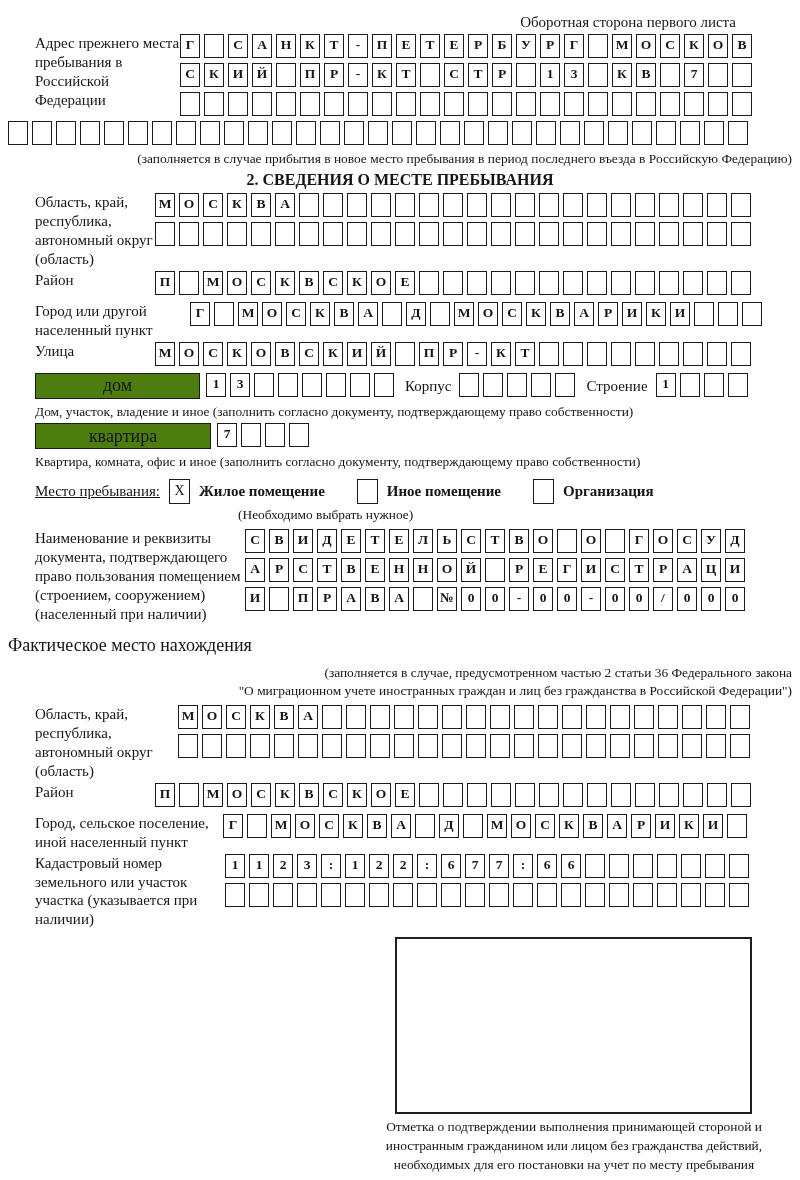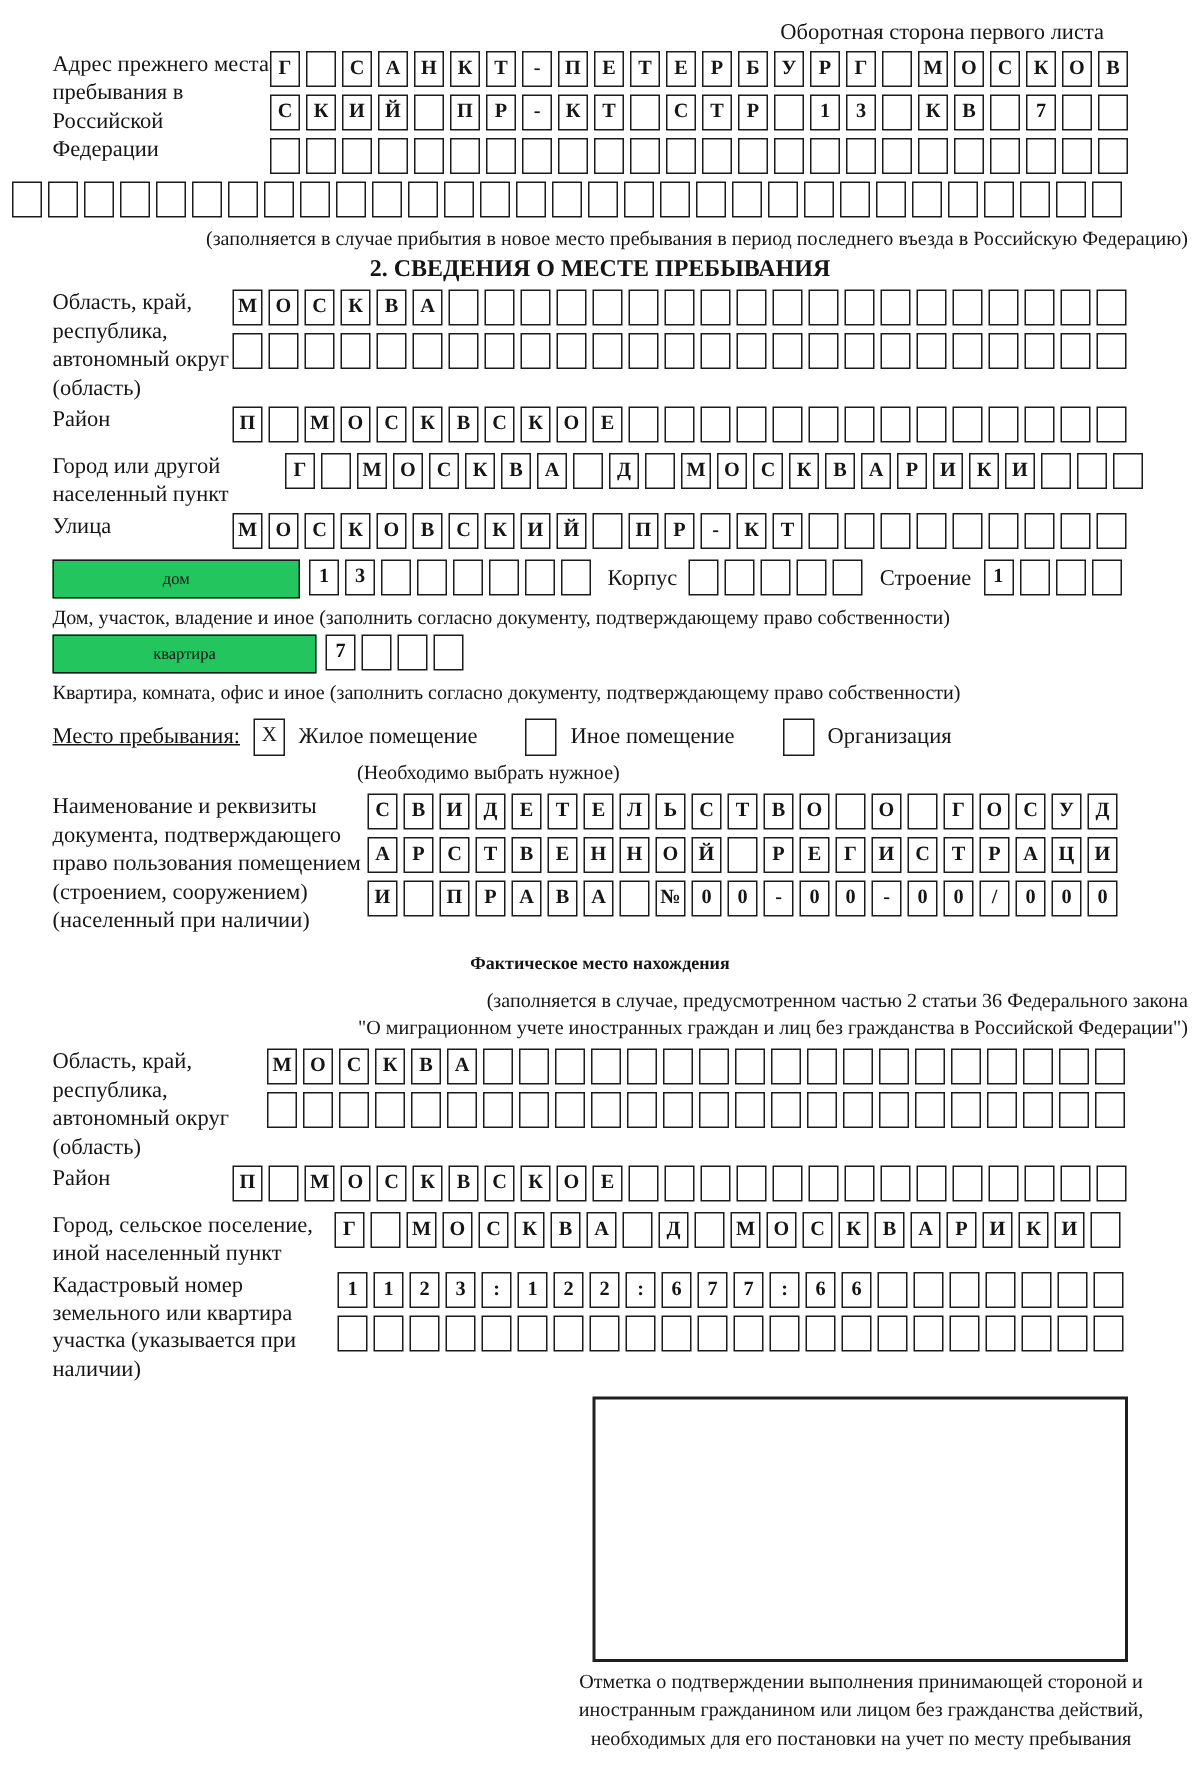--- a/index.html
+++ b/index.html
@@ -28,34 +28,34 @@
   }
   .fullrow{margin-left:0;}
   .note{font-size:13.4px;line-height:1.3;}
   .center{text-align:right;}
   .left-note{margin-left:27px;margin-bottom:3px;}
   .sec-title{font-weight:bold;text-align:center;font-size:16px;margin:4px 0 4px 0;}
   .house-row{display:flex;align-items:flex-start;margin-left:27px;margin-bottom:4px;}
   .type-box{
     box-sizing:border-box;border:1.7px solid #1b1b1b;height:26px;
     display:inline-flex;align-items:center;justify-content:center;
-    margin-right:6px;background:#22c55e;font-size:11px;
+    margin-right:6px;background:#4d7c0f;font-size:18px;
   }
   .type-box.dom{width:165px;}
   .type-box.kv{width:176px;}
   .inline-label{line-height:26px;margin:0 8px 0 7px;white-space:nowrap;}
   .stay-row{display:flex;align-items:center;margin-left:27px;margin-bottom:2px;margin-top:8px;}
   .checkbox{
     box-sizing:border-box;flex:0 0 auto;width:21px;height:25px;
     border:1.7px solid #1b1b1b;text-align:center;line-height:22px;font-size:14px;background:#fff;
   }
-  .stay-label{margin:0 10px 0 9px;white-space:nowrap;}
+  .stay-label{margin:0 10px 0 9px;white-space:nowrap;font-weight:bold;}
   .stay-first{margin-right:9px;white-space:nowrap;text-decoration:underline;}
   .gap-lg{margin-left:22px;}
-  .fact-title{font-weight:bold;text-align:center;font-size:12px;margin:12px 0 8px 0;}
+  .fact-title{font-weight:normal;font-size:18px;margin:12px 0 8px 0;}
   .stamp-box{
     box-sizing:border-box;margin-left:387px;margin-top:8px;
     width:357px;height:177px;border:2px solid #1f1f1f;background:#fff;
   }
   .stamp-note{
     width:396px;margin-left:368px;margin-top:4px;
     text-align:center;font-size:13.4px;line-height:1.4;
   }
   .mb2{margin-bottom:2px}.mb4{margin-bottom:4px}.mb6{margin-bottom:6px}
   .mt2{margin-top:2px}
@@ -579,21 +579,21 @@
       <span class="cell">А</span>
       <span class="cell">Р</span>
       <span class="cell">И</span>
       <span class="cell">К</span>
       <span class="cell">И</span>
       <span class="cell"></span>
     </div>
 </div>
 
 <div class="block mb2">
-  <div class="block-label w-cad">Кадастровый номер земельного или квартира участка (указывается при наличии)</div>
+  <div class="block-label w-cad">Кадастровый номер земельного или участок участка (указывается при наличии)</div>
   <div>
     <div class="cellrow">
         <span class="cell">1</span>
         <span class="cell">1</span>
         <span class="cell">2</span>
         <span class="cell">3</span>
         <span class="cell">:</span>
         <span class="cell">1</span>
         <span class="cell">2</span>
         <span class="cell">2</span>

